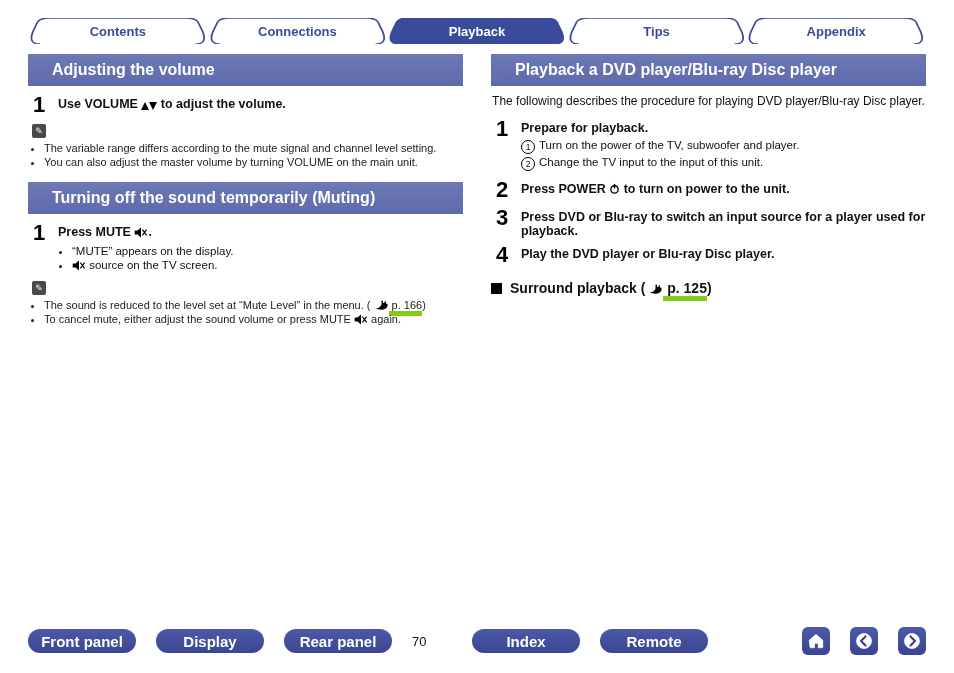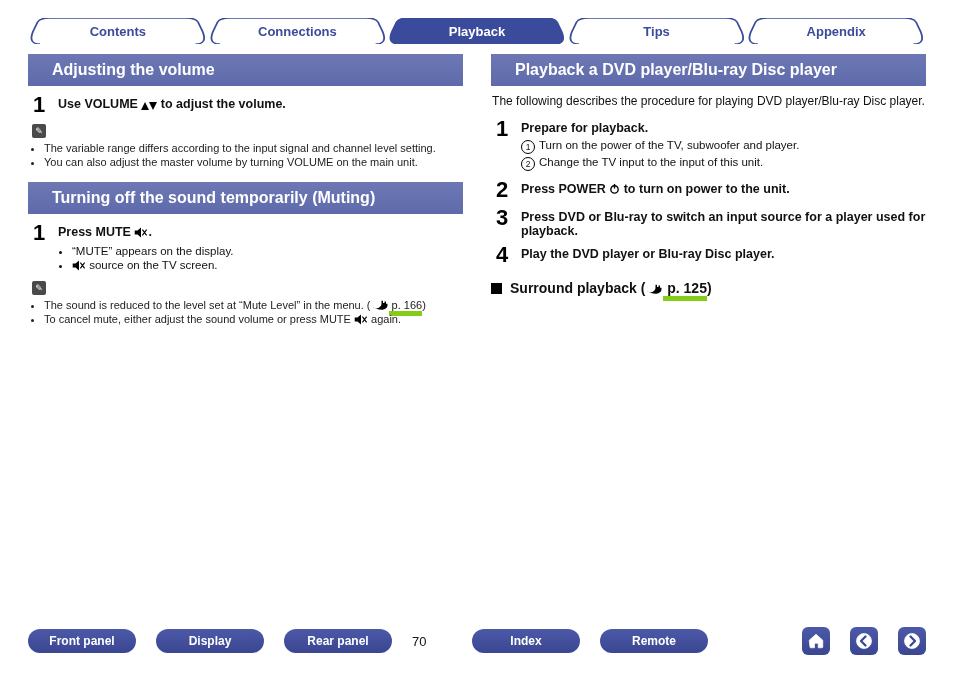--- a/index.html
+++ b/index.html
@@ -93,21 +93,21 @@
   .mute-ico svg{width:14px;height:11px;}
   .power-ico svg{width:11px;height:11px;vertical-align:-1px;}
   .hand-ico svg{width:18px;height:11px;vertical-align:-1px;}
   
   .bottom{
     position:absolute;left:28px;right:28px;bottom:18px;
     display:flex;align-items:center;gap:20px;
   }
   .pill{
     background:linear-gradient(#4c59a8,#3a4690);
-    color:#fff;font-weight:bold;font-size:12px;
+    color:#fff;font-weight:bold;font-size:15px;
     width:108px;height:24px;border-radius:12px;
     display:flex;align-items:center;justify-content:center;
     cursor:pointer;flex:none;
   }
   .pgnum{font-size:13px;width:40px;text-align:left;}
   .spacer{flex:1;}
   .ibtn{
     width:28px;height:28px;border-radius:6px;
     background:linear-gradient(#4c59a8,#3a4690);
     display:flex;align-items:center;justify-content:center;
@@ -165,21 +165,21 @@
 
     <div class="step">
       <div class="num">1</div>
       <div class="body">
         <span>Use VOLUME </span><span class="glyph"><span class="tri-up"></span></span><span class="glyph"><span class="tri-dn"></span></span><span> to adjust the volume.</span>
       </div>
     </div>
 
     <div class="note-ico">✎</div>
     <ul class="notes">
-      <li>The variable range differs according to the input signal and channel level setting.</li>
+      <li>The variable range differs according to the mute signal and channel level setting.</li>
       <li>You can also adjust the master volume by turning VOLUME on the main unit.</li>
     </ul>
 
     <div class="bar">Turning off the sound temporarily (Muting)</div>
 
     <div class="step">
       <div class="num">1</div>
       <div class="body">
         <span>Press MUTE </span><span class="mute-ico">
             <svg viewBox="0 0 20 14">

